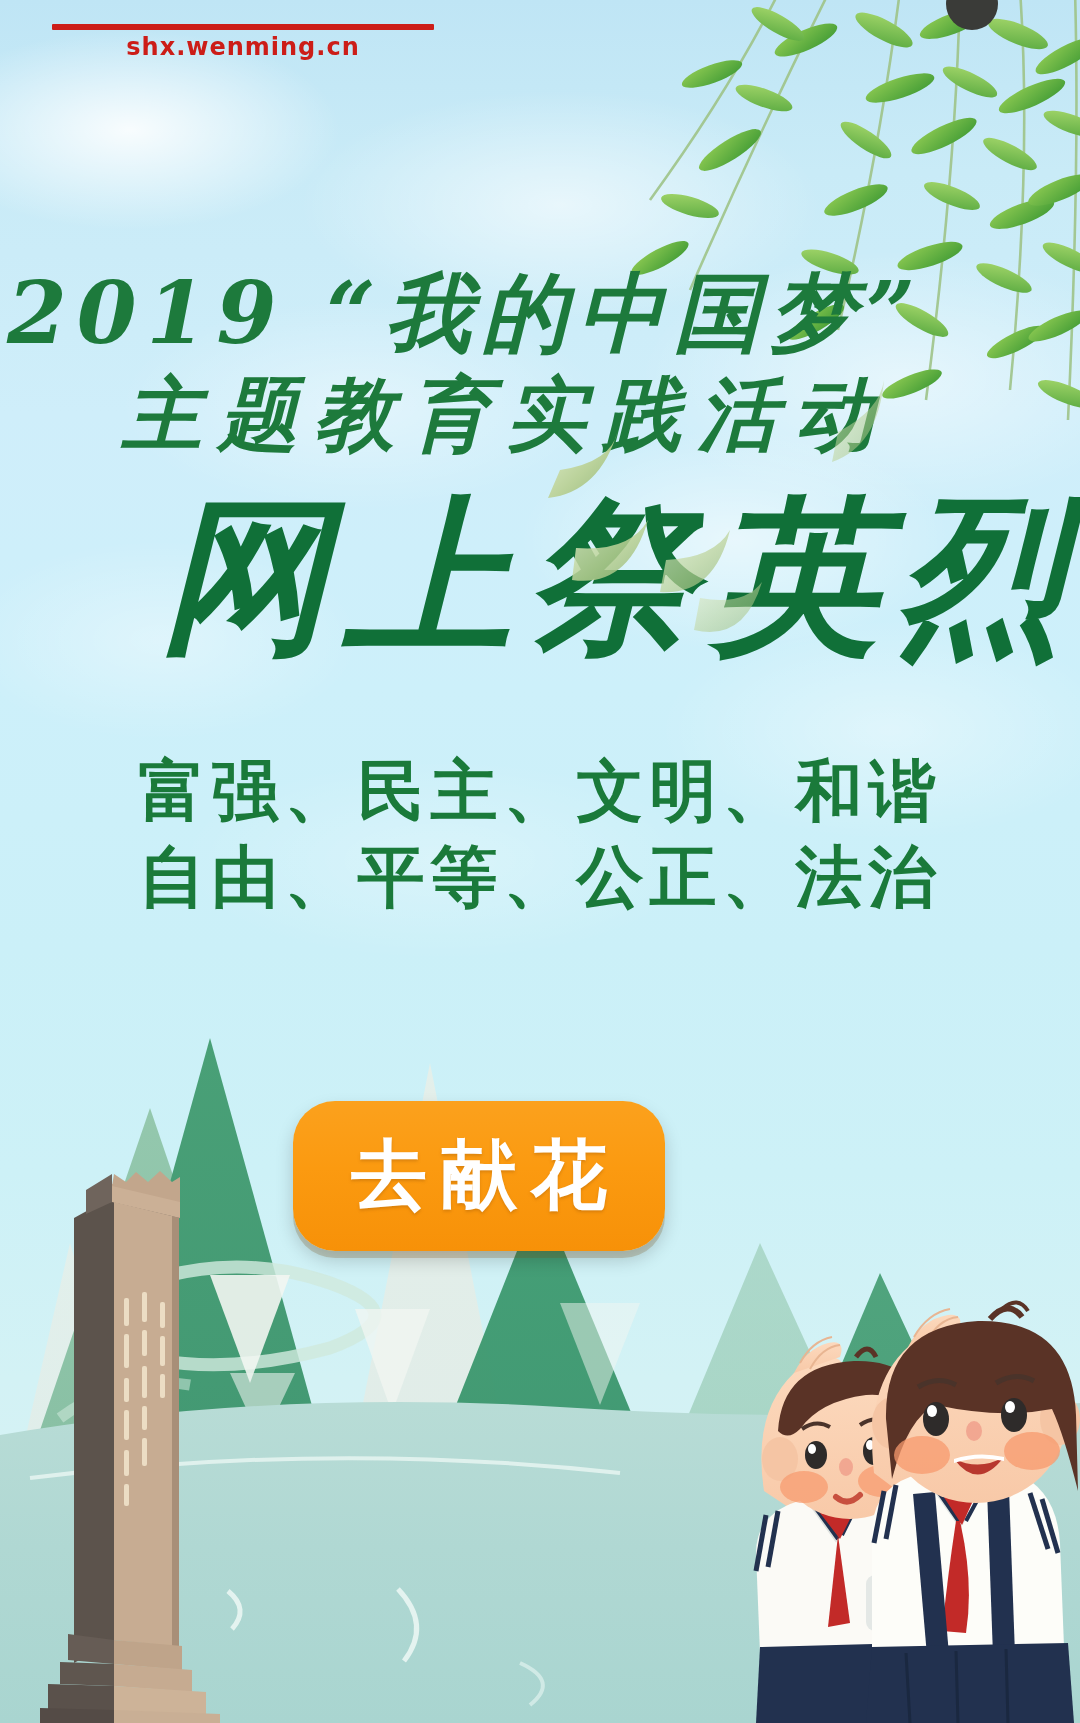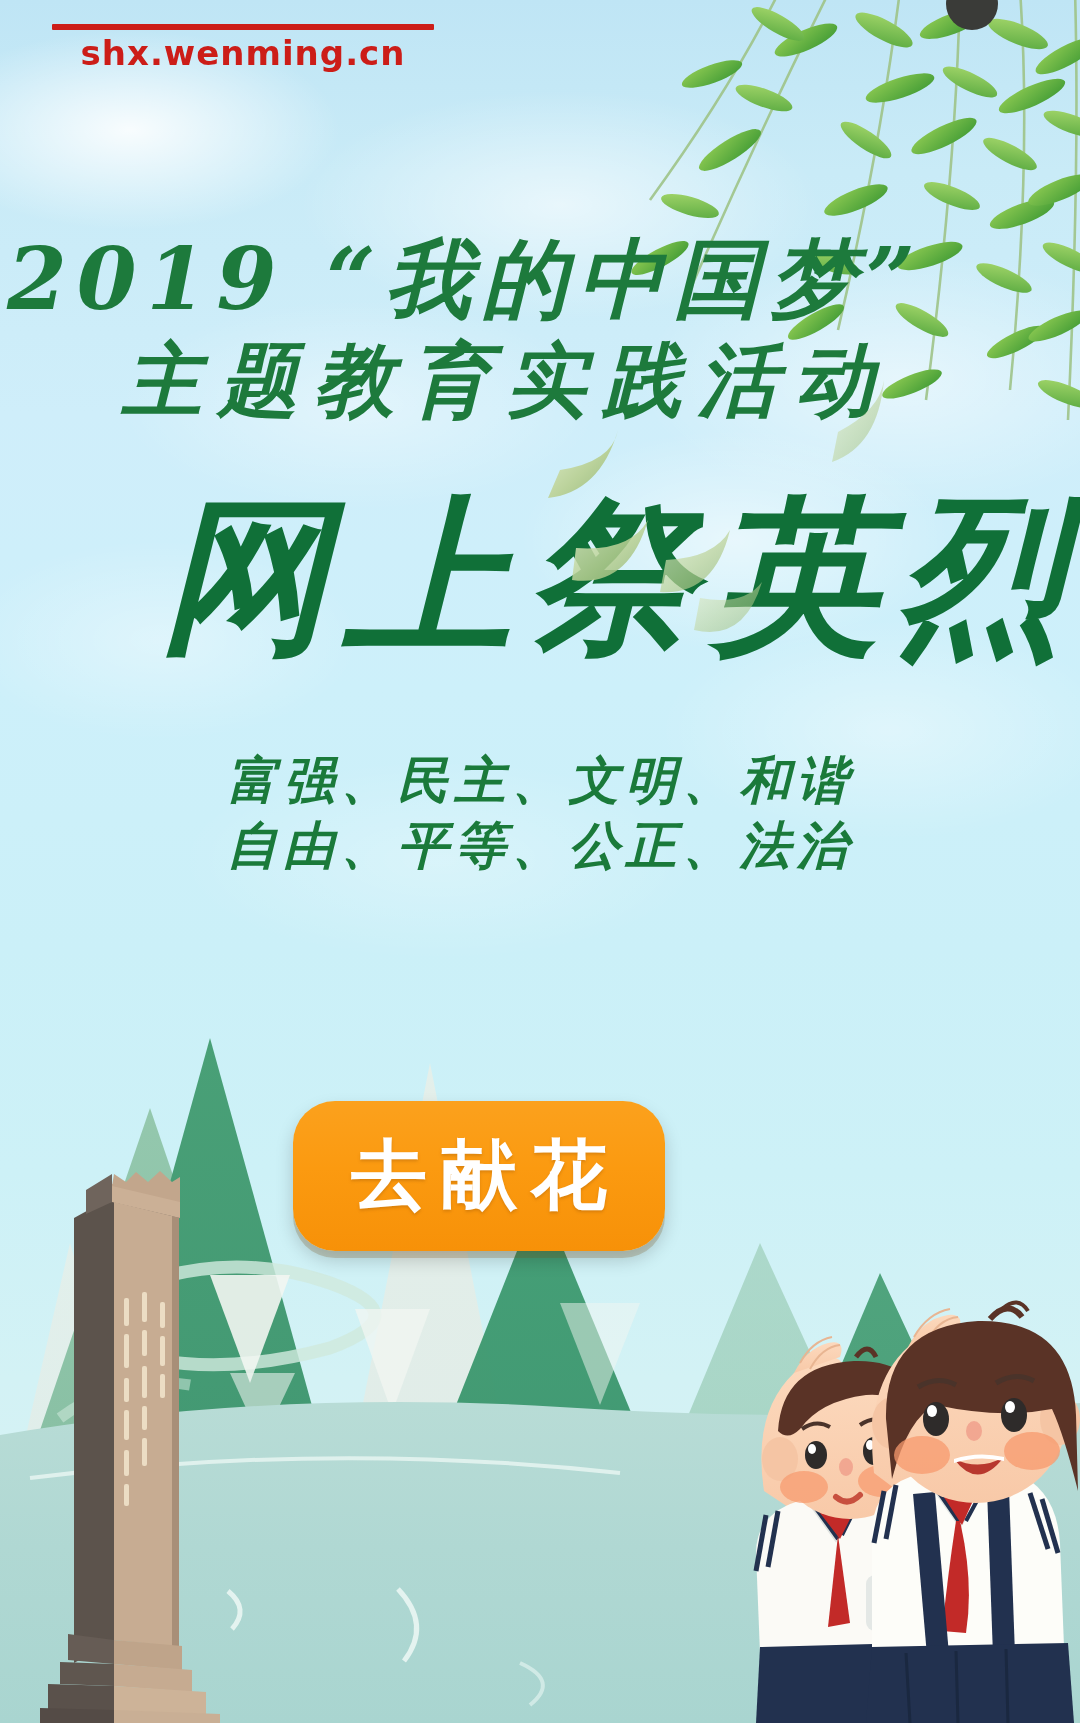--- a/index.html
+++ b/index.html
@@ -69,38 +69,39 @@
   }
   #logo .logo-rule {
     height: 6px;
     background: #cc1d18;
     margin: 4px 4px 3px 4px;
     border-radius: 1px;
   }
   #logo .logo-url {
     font-family: "DejaVu Sans", "Liberation Sans", sans-serif;
     font-weight: bold;
-    font-size: 34px;
+    font-size: 24px;
     letter-spacing: 1px;
     color: #cc1d18;
     white-space: nowrap;
   }
 
   
   #headings { position: absolute; left: 0; top: 0; width: 1080px; z-index: 35; }
 
   .sub-line {
     position: absolute;
     width: 932px;
     text-align: center;
     color: #1d7a3c;
     font-family: "DejaVu Serif", "Liberation Serif", serif;
     font-weight: bold;
     font-style: italic;
     white-space: nowrap;
+    margin-top: 34px;
   }
   #sub1 { top: 222px; font-size: 86px; letter-spacing: 10px; }
   #sub2 { top: 328px; font-size: 80px; letter-spacing: 16px; padding-left: 40px; }
 
   #maintitle {
     position: absolute;
     top: 488px;
     width: 1080px;
     text-align: right;
     color: #107038;
@@ -118,22 +119,21 @@
     position: absolute;
     top: 748px;
     width: 1080px;
     text-align: center;
     z-index: 35;
   }
   #values .val-line {
     color: #1a7a3a;
     font-family: "DejaVu Serif", "Liberation Serif", serif;
     font-weight: bold;
-    font-style: italic;
-    font-size: 51px;
+    font-size: 67px;
     letter-spacing: 6px;
     line-height: 1.28;
     white-space: nowrap;
   }
 
   
   #monument { position: absolute; left: 24px; bottom: 0; z-index: 20; pointer-events: none; }
 
   
   #cta {

